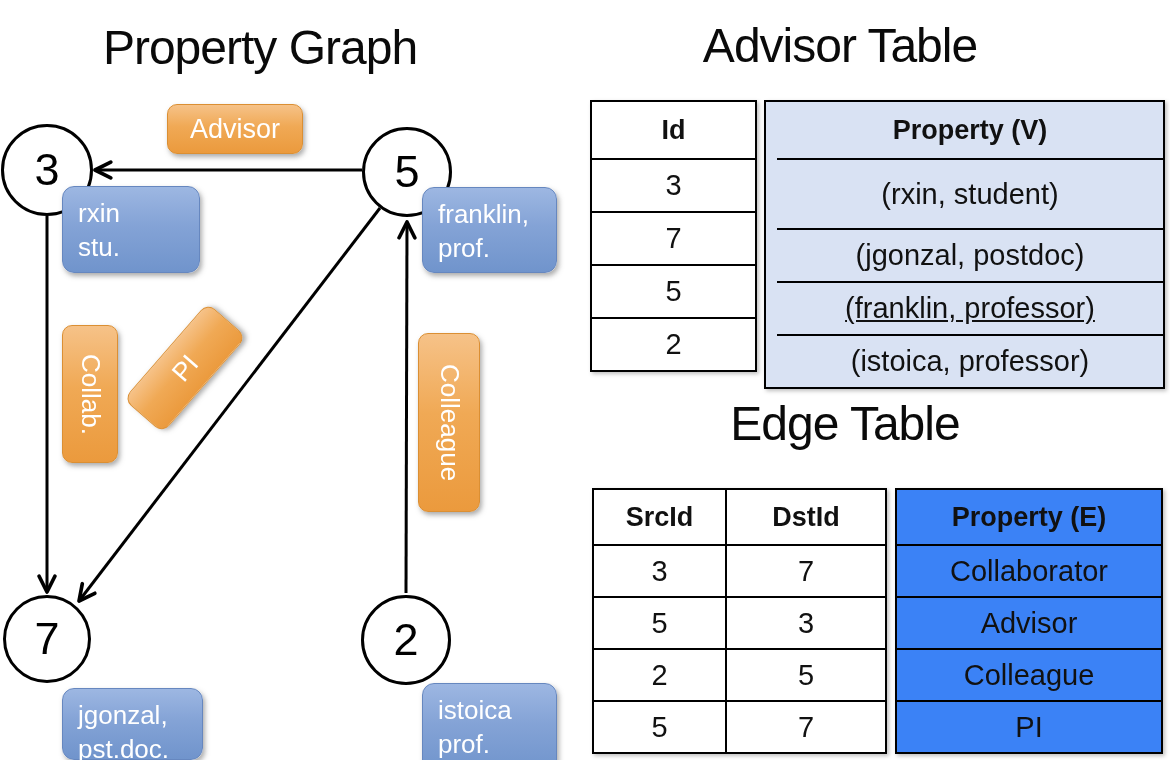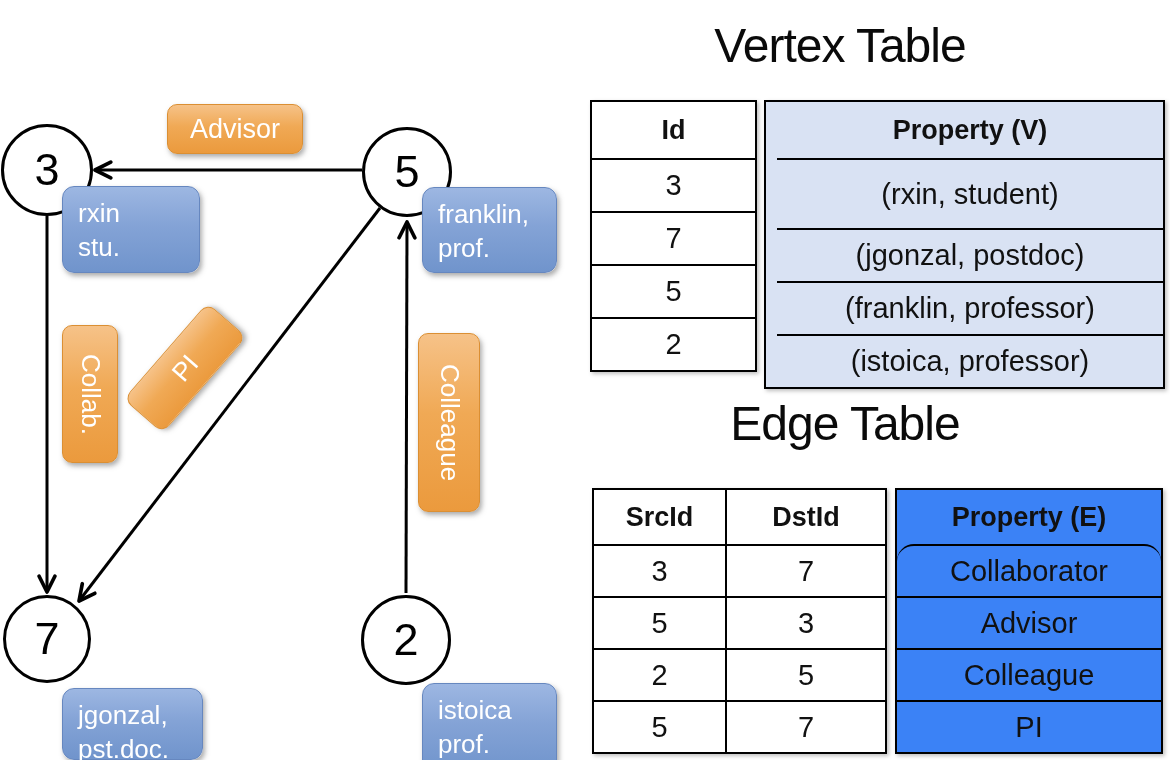--- a/index.html
+++ b/index.html
@@ -53,20 +53,21 @@
     height:100%;display:flex;align-items:center;justify-content:center;
     box-sizing:border-box;flex:1;
   }
   .cell.divr{border-right:2px solid #000;flex:none;}
 </style>
 </head>
 <body>
 
 <div id="app">
 
+  <div class="title" style="left:30px;top:20px;width:460px;">Property Graph</div>
 
   <svg style="position:absolute;left:0;top:0;" width="580" height="760" viewBox="0 0 580 760">
     <defs>
       <marker id="arr" viewBox="0 0 12 12" refX="10.5" refY="6" markerWidth="7" markerHeight="7" orient="auto">
         <path d="M1.5,1.5 L10.5,6 L1.5,10.5" fill="none" stroke="#000" stroke-width="2.1" stroke-linecap="round" stroke-linejoin="round"></path>
       </marker>
     </defs>
     <line x1="362" y1="170" x2="95" y2="170" stroke="#000" stroke-width="3" marker-end="url(#arr)"></line>
     <line x1="47" y1="216" x2="47" y2="592" stroke="#000" stroke-width="3" marker-end="url(#arr)"></line>
     <line x1="380" y1="208" x2="79" y2="601" stroke="#000" stroke-width="3" marker-end="url(#arr)"></line>
@@ -101,37 +102,37 @@
   </div>
   <div class="vlabel" style="left:62px;top:652px;width:141px;height:72px;margin-top:36px;">
     <div>jgonzal,</div>
     <div>pst.doc.</div>
   </div>
   <div class="vlabel" style="left:422px;top:652px;width:135px;height:90px;margin-top:31px;">
     <div>istoica</div>
     <div>prof.</div>
   </div>
 
-  <div class="title" style="left:560px;top:18px;width:560px;">Vertex Table</div>
+  <div class="title" style="left:560px;top:18px;width:560px;">Advisor Table</div>
 
   <div>
 
     <div class="tcol" style="left:590px;top:100px;width:167px;">
       <div class="trow hdr" style="height:56px;">Id</div>
       <div class="trow" style="height:53px;">3</div>
       <div class="trow" style="height:53px;">7</div>
       <div class="trow" style="height:53px;">5</div>
       <div class="trow" style="height:53px;">2</div>
     </div>
 
     <div class="tcol" style="left:764px;top:100px;width:401px;background:#D9E2F3;padding-left:11px;">
       <div class="trow hdr" style="height:56px;">Property (V)</div>
       <div class="trow" style="height:70px;">(rxin, student)</div>
       <div class="trow" style="height:53px;">(jgonzal, postdoc)</div>
-      <div class="trow" style="height:53px;">(franklin, professor)</div>
+      <div class="trow" style="height:53px;text-decoration:underline;">(franklin, professor)</div>
       <div class="trow" style="height:53px;">(istoica, professor)</div>
     </div>
   </div>
 
   <div class="title" style="left:560px;top:396px;width:570px;">Edge Table</div>
 
   <div>
 
     <div class="tcol" style="left:592px;top:488px;width:295px;">
       <div class="trow hdr" style="height:54px;">
@@ -151,20 +152,20 @@
         <div class="cell">5</div>
       </div>
       <div class="trow" style="height:52px;">
         <div class="cell divr" style="width:133px;">5</div>
         <div class="cell">7</div>
       </div>
     </div>
 
     <div class="tcol" style="left:895px;top:488px;width:268px;background:#3b82f6;">
       <div class="trow hdr" style="height:54px;">Property (E)</div>
-      <div class="trow" style="height:52px;border-radius:17px;">Collaborator</div>
+      <div class="trow" style="height:52px;">Collaborator</div>
       <div class="trow" style="height:52px;">Advisor</div>
       <div class="trow" style="height:52px;">Colleague</div>
       <div class="trow" style="height:52px;">PI</div>
     </div>
   </div>
 
 </div>
 
 </body></html>

